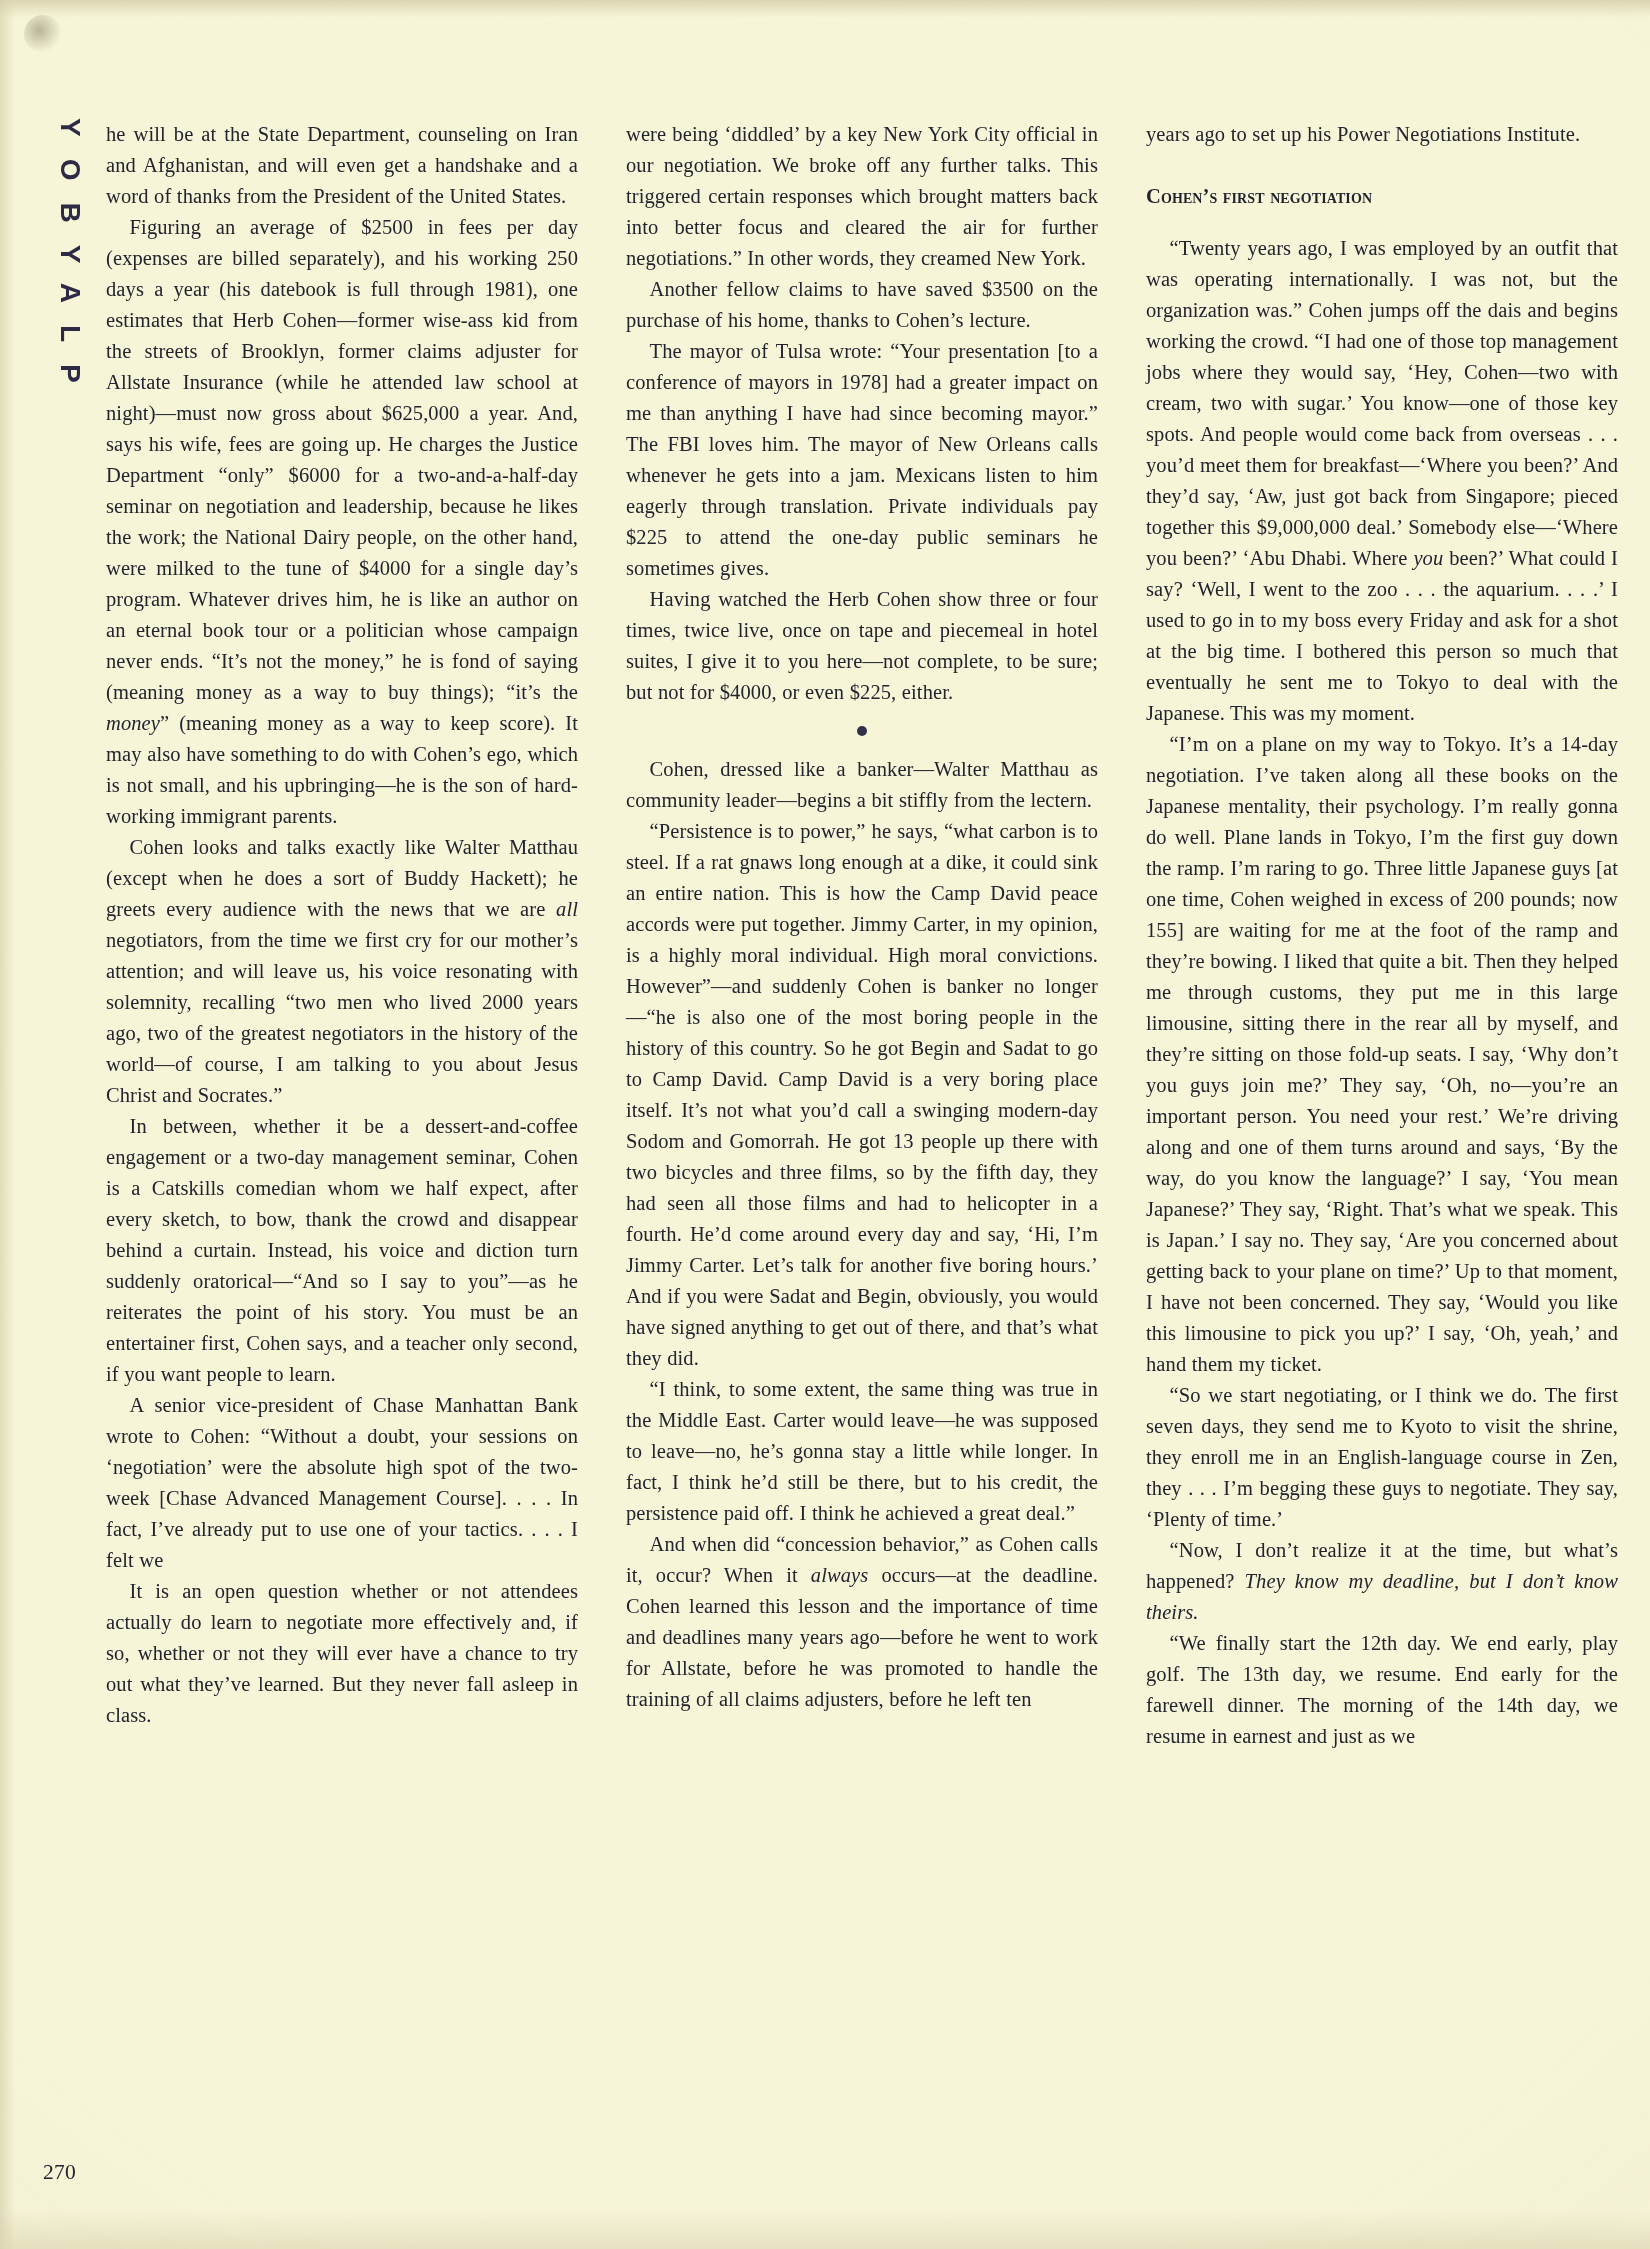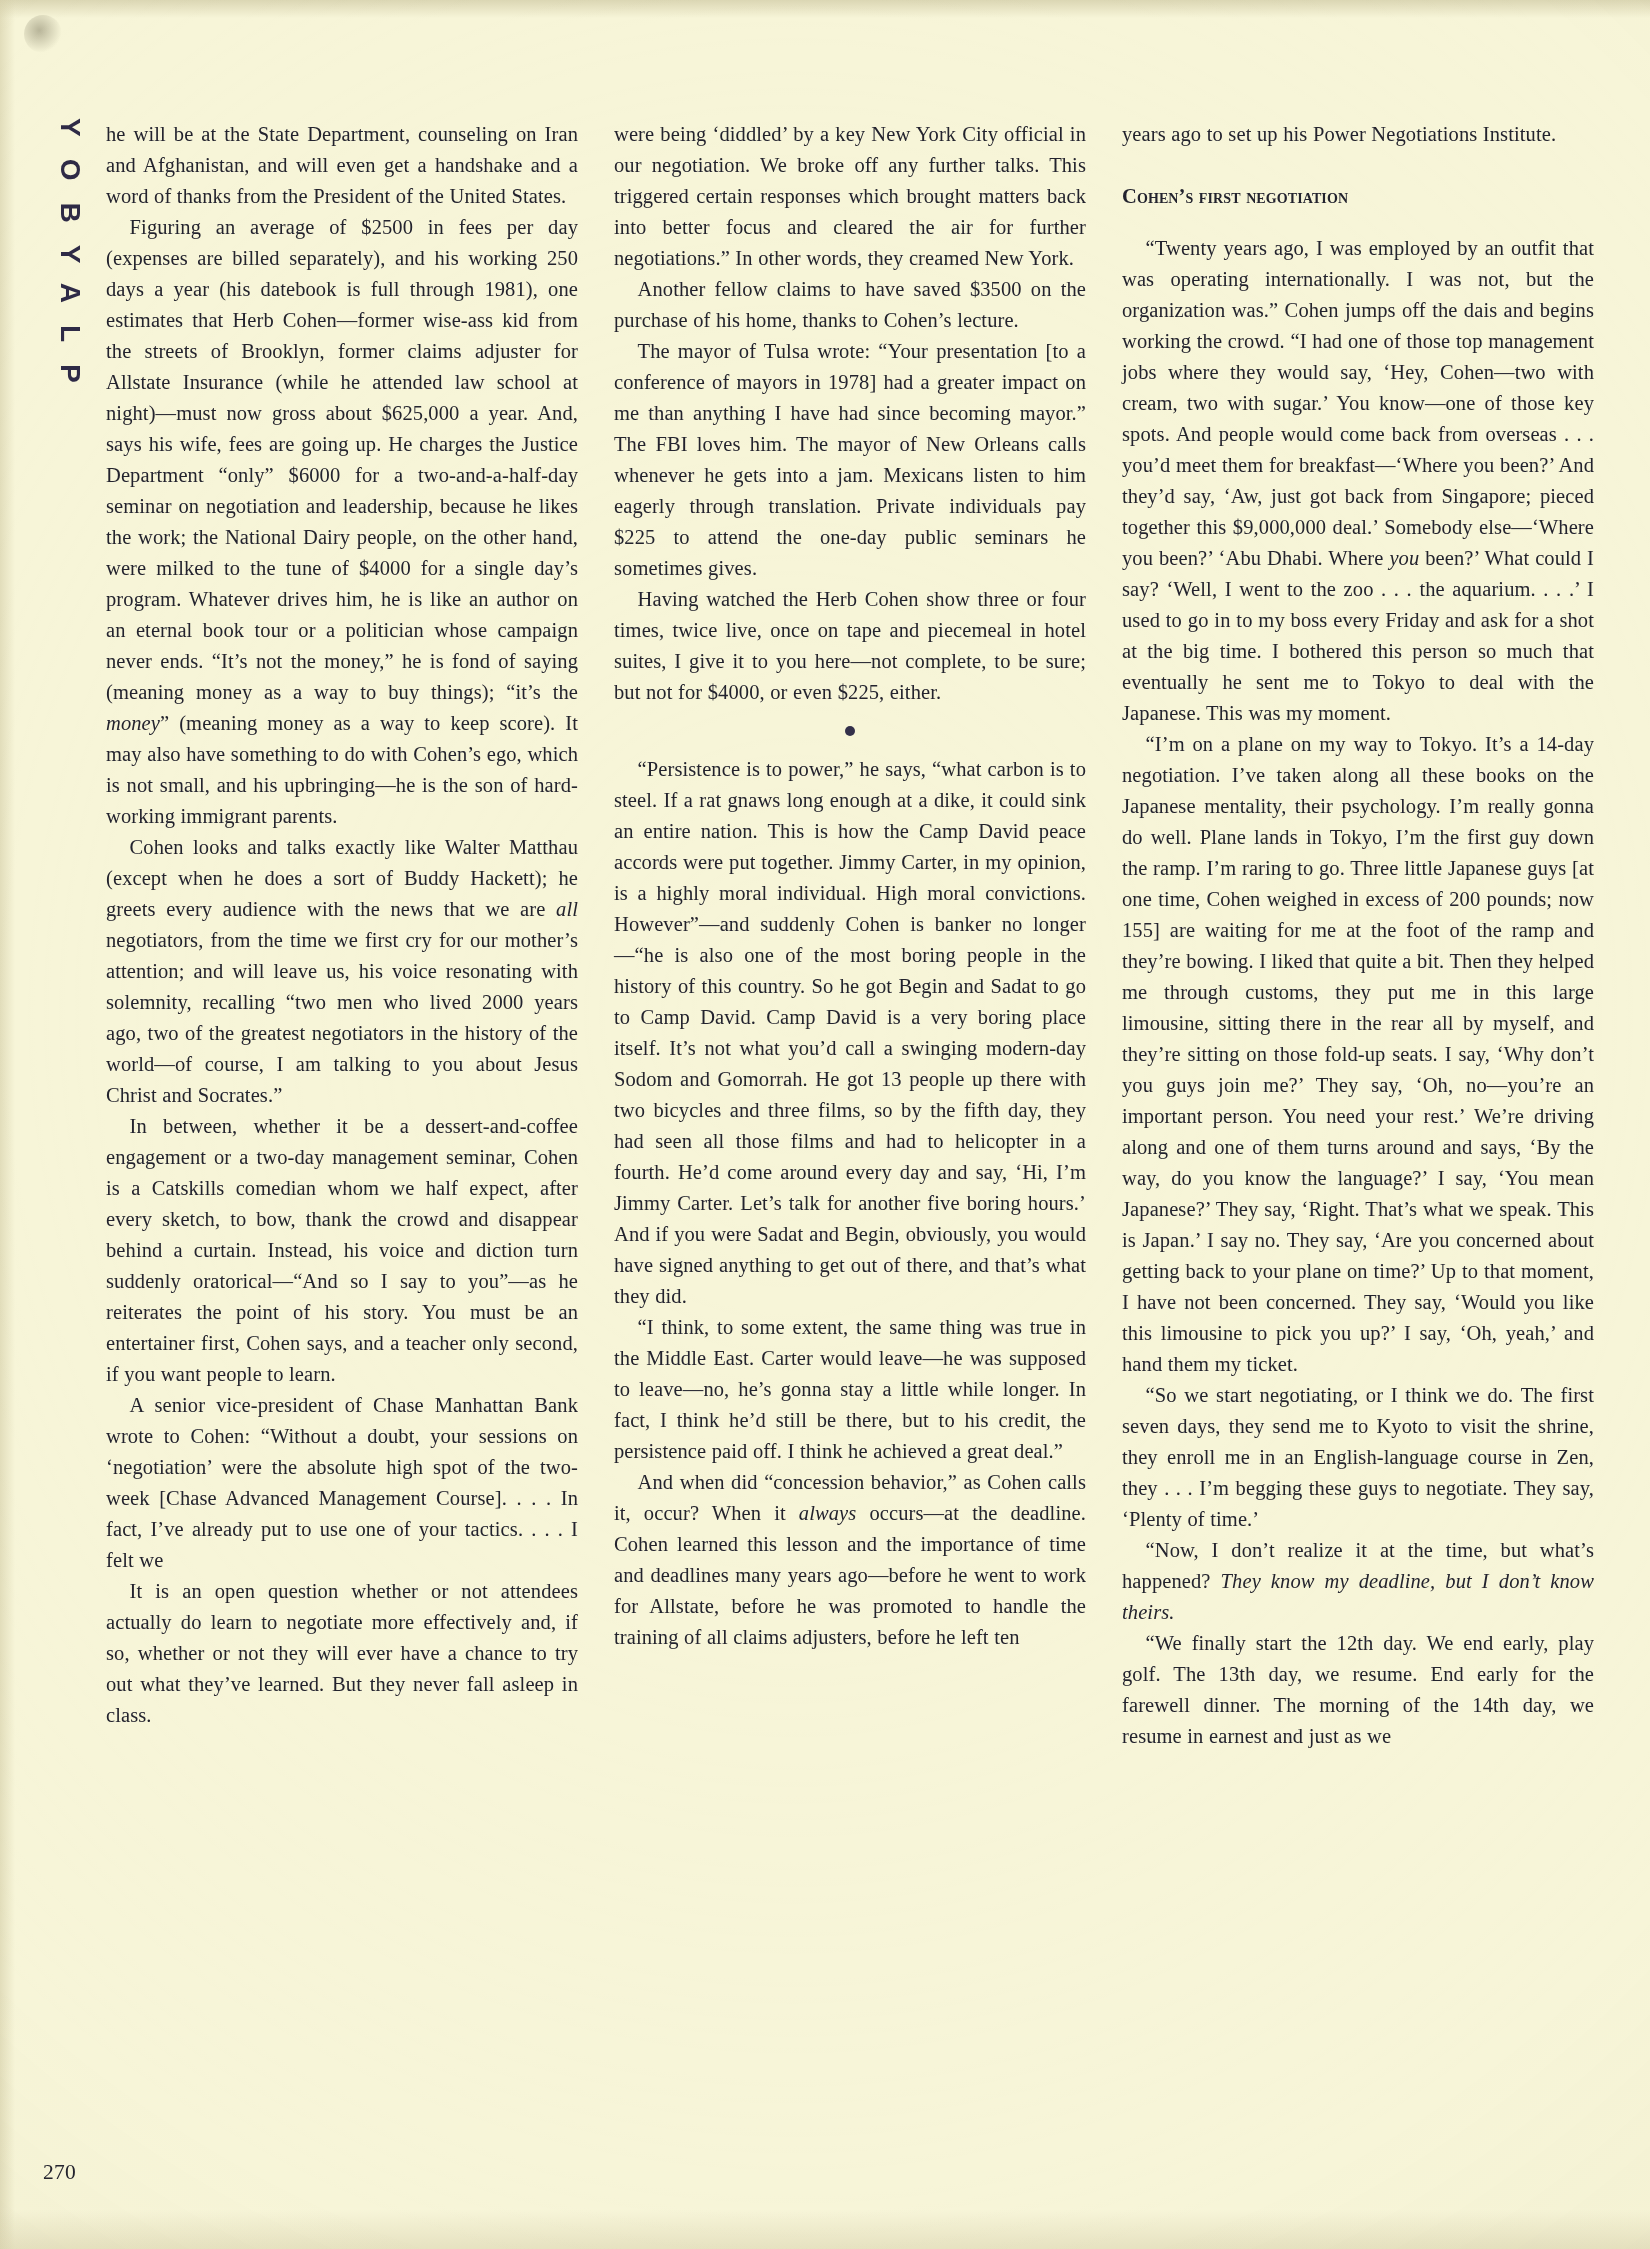--- a/index.html
+++ b/index.html
@@ -81,21 +81,21 @@
     unicode-bidi: bidi-override;
   }
 
   
   .columns {
     position: absolute;
     left: 106px;
     top: 119px;
     width: 1498px;
     display: flex;
-    gap: 36px;
+    gap: 48px;
   }
   .col {
     width: 472px;
     flex: 0 0 472px;
   }
   .col p {
     margin: 0;
     font-size: 20.5px;
     line-height: 31px;
     text-align: justify;
@@ -177,20 +177,21 @@
         <p class="indent"><span>In between, whether it be a dessert-and-coffee engagement or a two-day management seminar, Cohen is a Catskills comedian whom we half expect, after every sketch, to bow, thank the crowd and disappear behind a curtain. Instead, his voice and diction turn suddenly oratorical—“And so I say to you”—as he reiterates the point of his story. You must be an entertainer first, Cohen says, and a teacher only second, if you want people to learn.</span></p>
         <p class="indent"><span>A senior vice-president of Chase Manhattan Bank wrote to Cohen: “Without a doubt, your sessions on ‘negotiation’ were the absolute high spot of the two-week [Chase Advanced Management Course]. . . . In fact, I’ve already put to use one of your tactics. . . . I felt we</span></p>
         <p class="indent"><span>It is an open question whether or not attendees actually do learn to negotiate more effectively and, if so, whether or not they will ever have a chance to try out what they’ve learned. But they never fall asleep in class.</span></p>
       </div>
     <div class="col" id="col-middle">
         <p class=""><span>were being ‘diddled’ by a key New York City official in our negotiation. We broke off any further talks. This triggered certain responses which brought matters back into better focus and cleared the air for further negotiations.” In other words, they creamed New York.</span></p>
         <p class="indent"><span>Another fellow claims to have saved $3500 on the purchase of his home, thanks to Cohen’s lecture.</span></p>
         <p class="indent"><span>The mayor of Tulsa wrote: “Your presentation [to a conference of mayors in 1978] had a greater impact on me than anything I have had since becoming mayor.” The FBI loves him. The mayor of New Orleans calls whenever he gets into a jam. Mexicans listen to him eagerly through translation. Private individuals pay $225 to attend the one-day public seminars he sometimes gives.</span></p>
         <p class="indent"><span>Having watched the Herb Cohen show three or four times, twice live, once on tape and piecemeal in hotel suites, I give it to you here—not complete, to be sure; but not for $4000, or even $225, either.</span></p>
         <div class="bullet-sep"><span></span></div>
+        <p class="indent"><span>Cohen, dressed like a banker—Walter Matthau as community leader—begins a bit stiffly from the lectern.</span></p>
         <p class="indent"><span>“Persistence is to power,” he says, “what carbon is to steel. If a rat gnaws long enough at a dike, it could sink an entire nation. This is how the Camp David peace accords were put together. Jimmy Carter, in my opinion, is a highly moral individual. High moral convictions. However”—and suddenly Cohen is banker no longer—“he is also one of the most boring people in the history of this country. So he got Begin and Sadat to go to Camp David. Camp David is a very boring place itself. It’s not what you’d call a swinging modern-day Sodom and Gomorrah. He got 13 people up there with two bicycles and three films, so by the fifth day, they had seen all those films and had to helicopter in a fourth. He’d come around every day and say, ‘Hi, I’m Jimmy Carter. Let’s talk for another five boring hours.’ And if you were Sadat and Begin, obviously, you would have signed anything to get out of there, and that’s what they did.</span></p>
         <p class="indent"><span>“I think, to some extent, the same thing was true in the Middle East. Carter would leave—he was supposed to leave—no, he’s gonna stay a little while longer. In fact, I think he’d still be there, but to his credit, the persistence paid off. I think he achieved a great deal.”</span></p>
         <p class="indent"><span>And when did “concession behavior,” as Cohen calls it, occur? When it </span><em>always</em><span> occurs—at the deadline. Cohen learned this lesson and the importance of time and deadlines many years ago—before he went to work for Allstate, before he was promoted to handle the training of all claims adjusters, before he left ten</span></p>
       </div>
     <div class="col" id="col-right">
         <p class=""><span>years ago to set up his Power Negotiations Institute.</span></p>
         <p class="subhead">COHEN’S FIRST NEGOTIATION</p>
         <p class="indent"><span>“Twenty years ago, I was employed by an outfit that was operating internationally. I was not, but the organization was.” Cohen jumps off the dais and begins working the crowd. “I had one of those top management jobs where they would say, ‘Hey, Cohen—two with cream, two with sugar.’ You know—one of those key spots. And people would come back from overseas . . . you’d meet them for breakfast—‘Where you been?’ And they’d say, ‘Aw, just got back from Singapore; pieced together this $9,000,000 deal.’ Somebody else—‘Where you been?’ ‘Abu Dhabi. Where </span><em>you</em><span> been?’ What could I say? ‘Well, I went to the zoo . . . the aquarium. . . .’ I used to go in to my boss every Friday and ask for a shot at the big time. I bothered this person so much that eventually he sent me to Tokyo to deal with the Japanese. This was my moment.</span></p>
         <p class="indent"><span>“I’m on a plane on my way to Tokyo. It’s a 14-day negotiation. I’ve taken along all these books on the Japanese mentality, their psychology. I’m really gonna do well. Plane lands in Tokyo, I’m the first guy down the ramp. I’m raring to go. Three little Japanese guys [at one time, Cohen weighed in excess of 200 pounds; now 155] are waiting for me at the foot of the ramp and they’re bowing. I liked that quite a bit. Then they helped me through customs, they put me in this large limousine, sitting there in the rear all by myself, and they’re sitting on those fold-up seats. I say, ‘Why don’t you guys join me?’ They say, ‘Oh, no—you’re an important person. You need your rest.’ We’re driving along and one of them turns around and says, ‘By the way, do you know the language?’ I say, ‘You mean Japanese?’ They say, ‘Right. That’s what we speak. This is Japan.’ I say no. They say, ‘Are you concerned about getting back to your plane on time?’ Up to that moment, I have not been concerned. They say, ‘Would you like this limousine to pick you up?’ I say, ‘Oh, yeah,’ and hand them my ticket.</span></p>
         <p class="indent"><span>“So we start negotiating, or I think we do. The first seven days, they send me to Kyoto to visit the shrine, they enroll me in an English-language course in Zen, they . . . I’m begging these guys to negotiate. They say, ‘Plenty of time.’</span></p>

